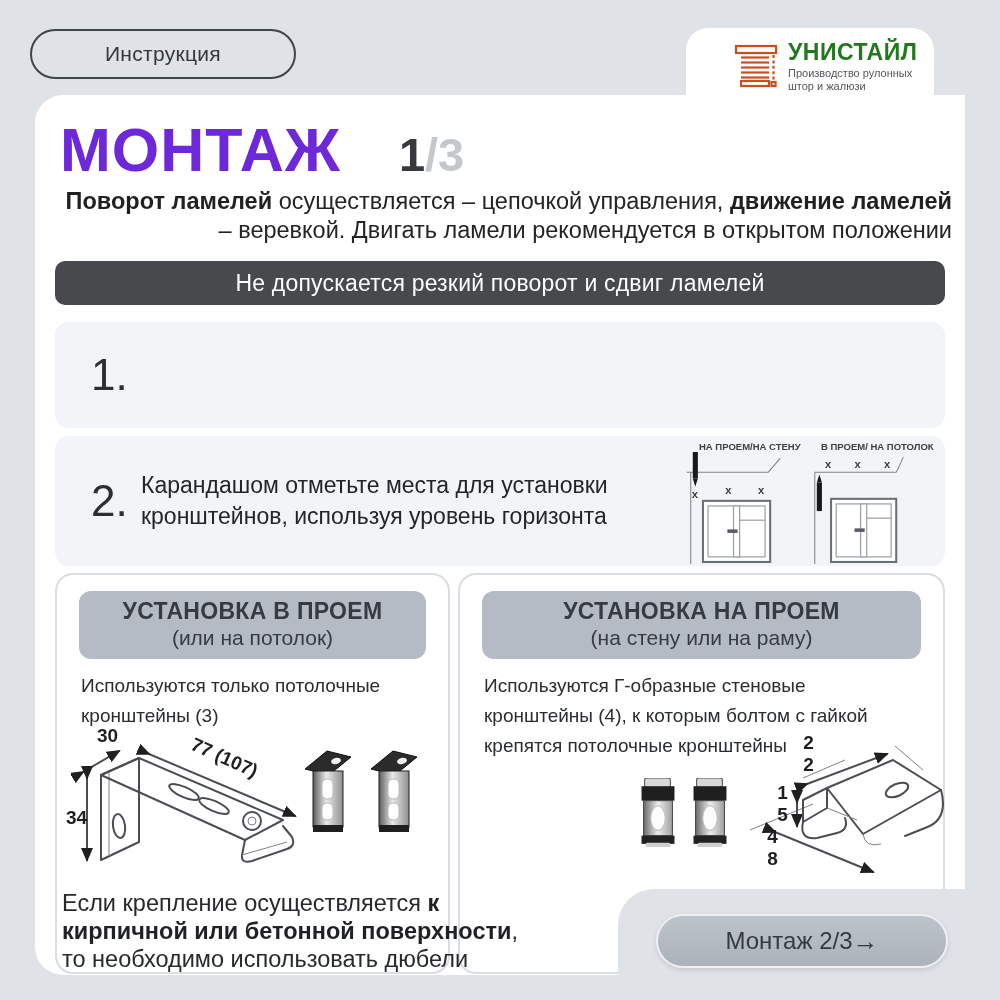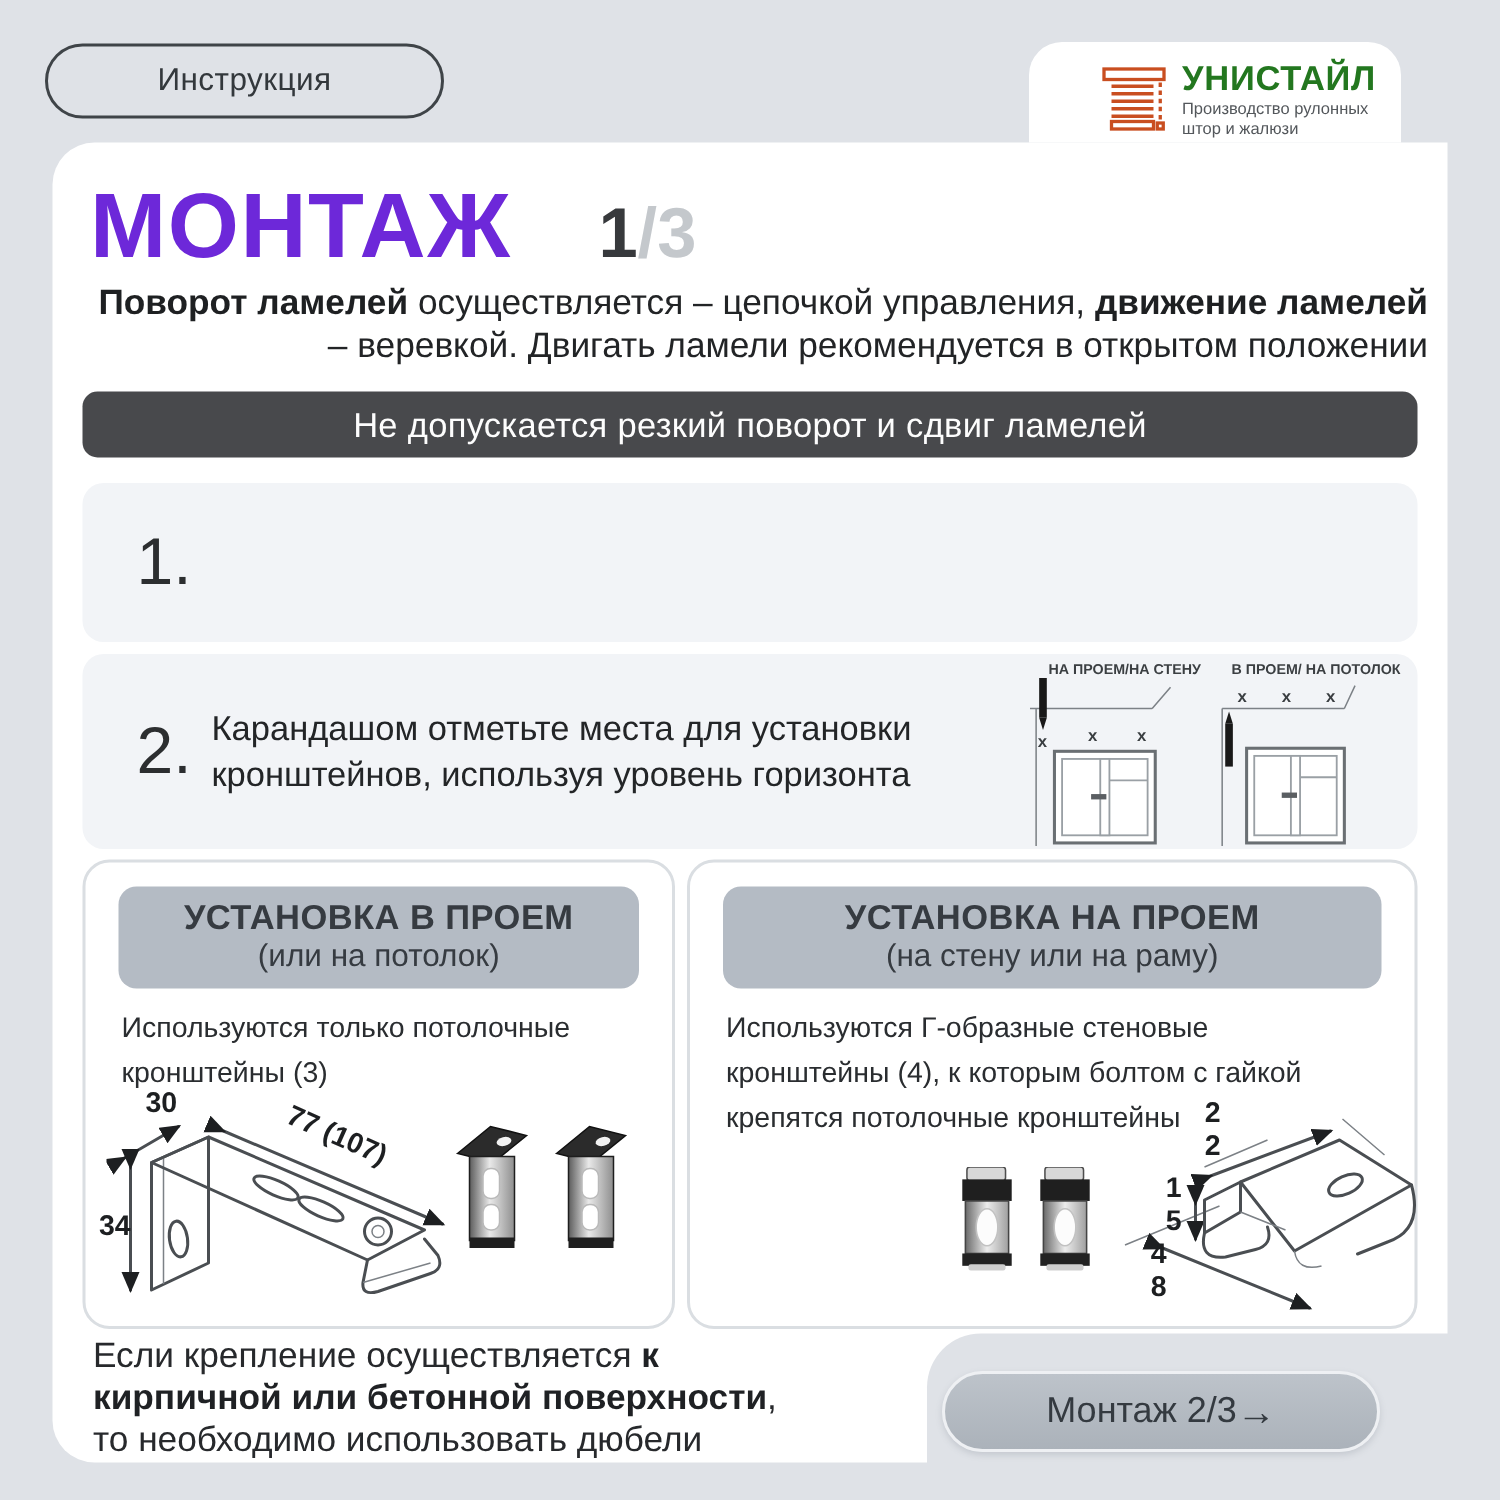--- a/index.html
+++ b/index.html
@@ -58,21 +58,21 @@
     font-size:23px;line-height:31px;color:#232527;}
   .step1 .step-text{max-width:640px;}
   .step2 .step-text{max-width:470px;}
 
   .diag{top:5px;}
   .diag-label{font-size:9.5px;font-weight:bold;color:#3b3f42;white-space:nowrap;}
   .win1{left:628px;}
   .win2{left:750px;}
 
   
-  .col-card{top:478px;height:313px;background:#fff;border:2px solid #dadee2;border-radius:18px;box-sizing:border-box;}
+  .col-card{top:478px;height:401px;background:#fff;border:2px solid #dadee2;border-radius:18px;box-sizing:border-box;}
   .card-l{left:20px;width:395px;}
   .card-r{left:423px;width:487px;}
   .card-head{margin:16px 22px 0;background:#b4bbc4;border-radius:12px;text-align:center;padding:7px 4px 9px;color:#363b41;}
   .card-title{font-size:23px;font-weight:bold;letter-spacing:.3px;}
   .card-sub{font-size:21px;margin-top:1px;}
   .card-body{margin:12px 0 0 24px;font-size:19px;line-height:30px;color:#2a2d30;}
   .card-l .card-body{max-width:320px;}
   .card-r .card-body{max-width:430px;}
 
   .dim{position:absolute;font-size:19px;font-weight:bold;color:#1d1f21;line-height:1;}
@@ -83,21 +83,21 @@
   .rdraw{left:285px;top:163px;width:200px;height:142px;}
   .rphotos{left:179px;top:203px;display:flex;gap:14px;}
 
   
   .foot-note{left:27px;top:794px;width:460px;font-size:23.5px;line-height:28px;color:#27292c;}
   .foot-note b{color:#1f2124;}
 
   
   .cutout{left:618px;top:889px;width:382px;height:111px;background:#dfe2e7;border-radius:36px 0 0 0;}
   .next-btn{
-    left:628px;top:914px;width:292px;height:54px;
+    left:656px;top:914px;width:292px;height:54px;
     background:linear-gradient(180deg,#bdc3ca,#abb2ba);
     border:2.5px solid #eef0f3;border-radius:28px;box-sizing:border-box;
     display:flex;align-items:center;justify-content:center;gap:0;
     font-size:24px;color:#343a40;cursor:pointer;box-shadow:0 2px 4px rgba(120,128,138,.25);
   }
   .next-arrow{font-size:26px;line-height:1;}
 
   svg{display:block;}
   .sk{stroke:#4a4e52;fill:none;stroke-width:2;stroke-linejoin:round;stroke-linecap:round;}
   .thin{stroke:#7c8186;stroke-width:1;fill:none;}

